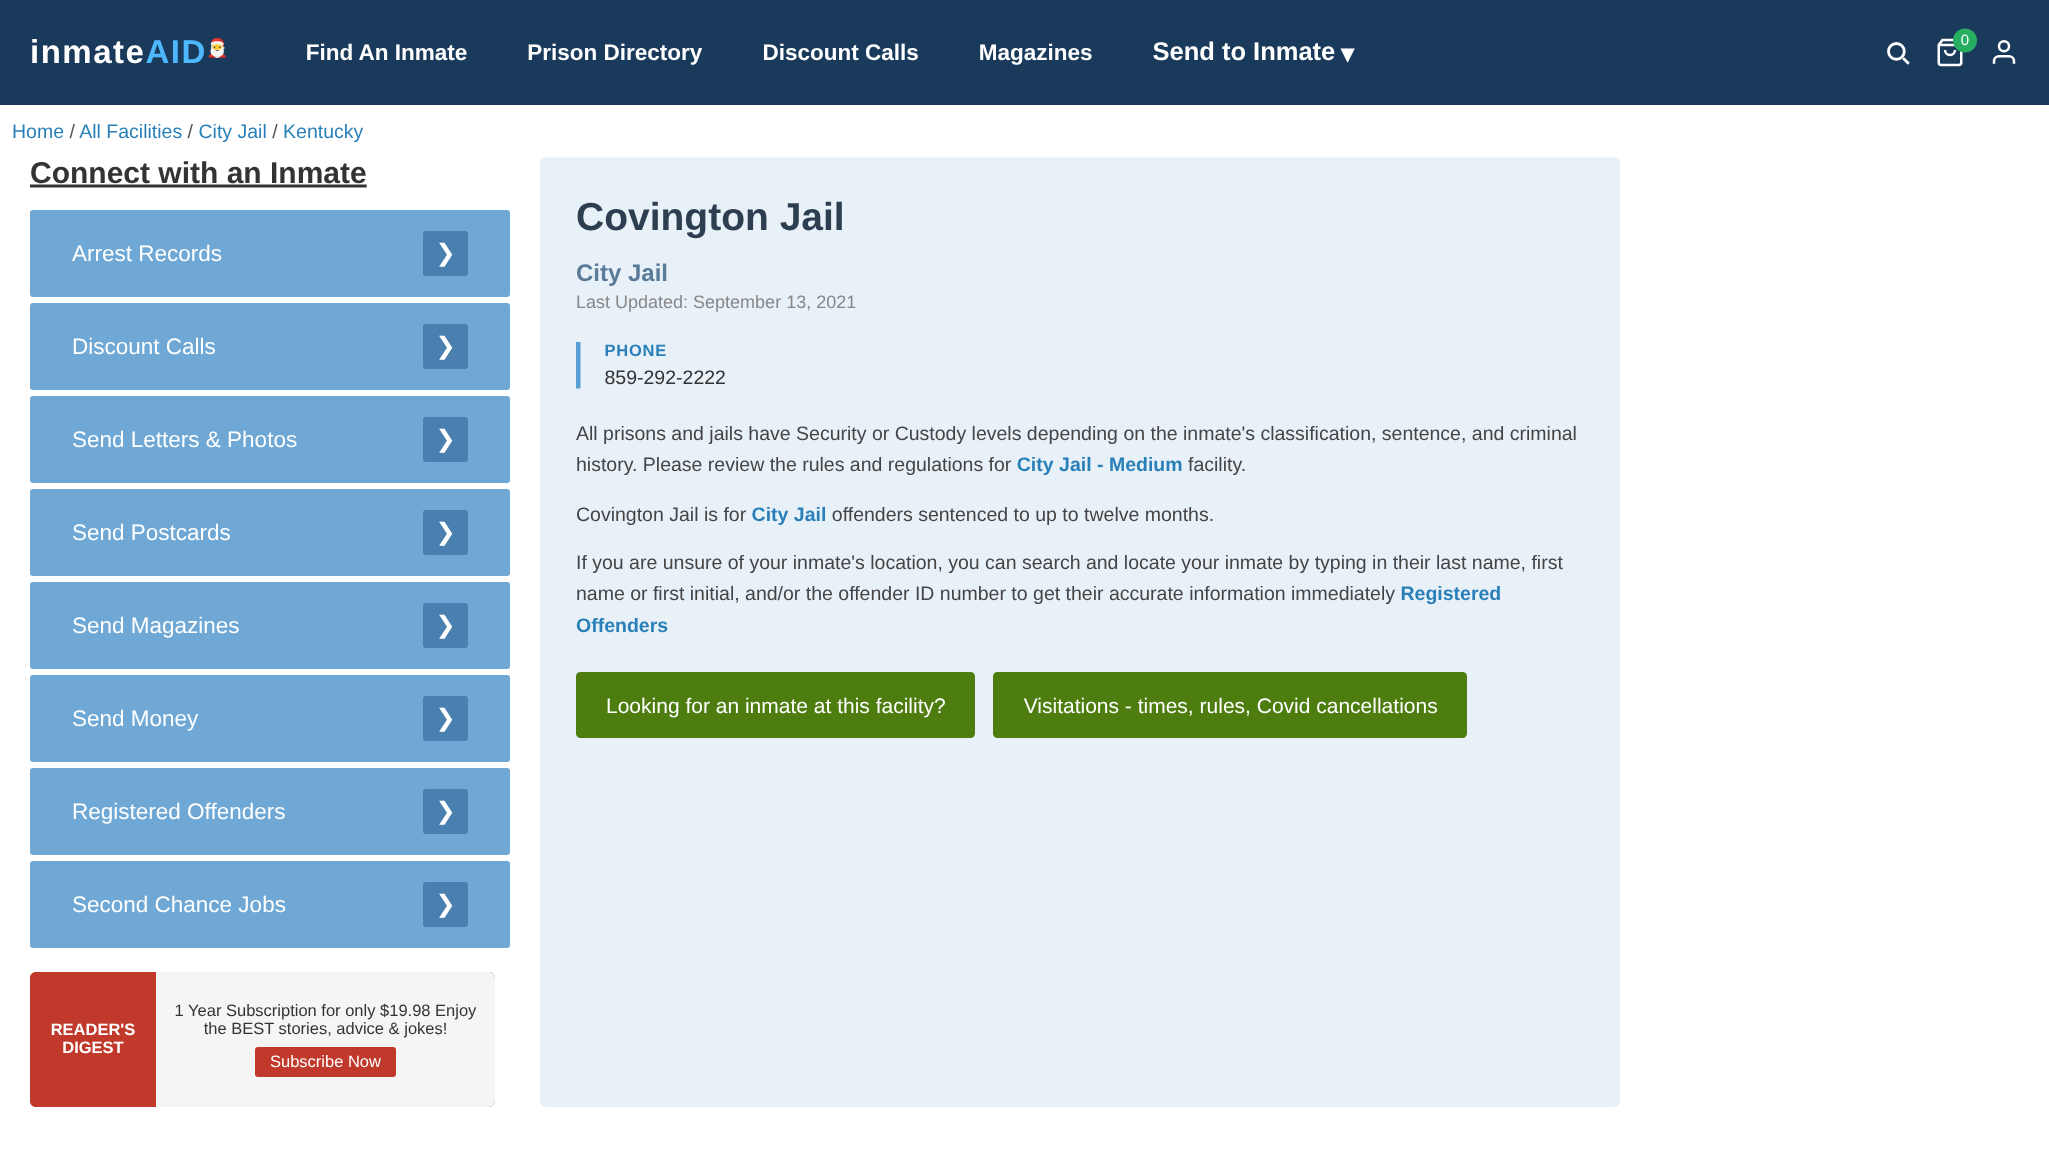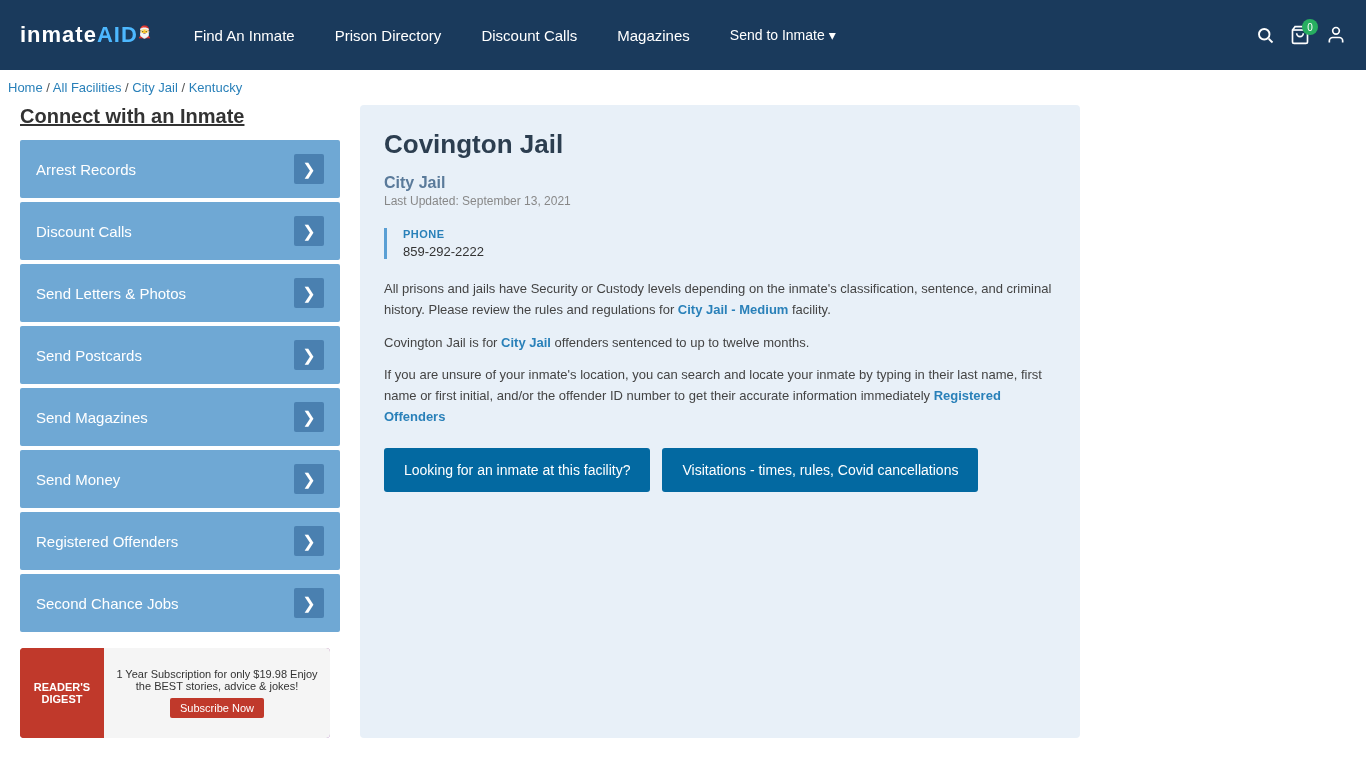--- a/index.html
+++ b/index.html
@@ -9,21 +9,21 @@
     .header {
       background: #1a3a5c;
       display: flex;
       align-items: center;
       padding: 0 20px;
       height: 70px;
     }
     .logo-area {
       display: flex;
       align-items: center;
-      margin-right: 20px;
+      margin-right: 30px;
     }
     .logo-text {
       color: #fff;
       font-size: 22px;
       font-weight: bold;
       letter-spacing: 1px;
     }
     .logo-aid {
       color: #4db8ff;
     }
@@ -40,20 +40,21 @@
     }
     .nav-item {
       color: #fff;
       text-decoration: none;
       padding: 10px 20px;
       font-size: 15px;
       cursor: pointer;
       height: 70px;
       display: flex;
       align-items: center;
+      font-weight: bold;
     }
     .nav-icons {
       display: flex;
       align-items: center;
       gap: 16px;
       margin-left: auto;
     }
     .nav-icon-btn {
       color: #fff;
       background: none;
@@ -73,21 +74,21 @@
       border-radius: 50%;
       width: 16px;
       height: 16px;
       font-size: 10px;
       display: flex;
       align-items: center;
       justify-content: center;
     }
     .send-to-inmate-btn {
       color: #fff;
-      font-size: 14px;
+      font-size: 17px;
       display: flex;
       align-items: center;
       gap: 4px;
     }
 
     
     .breadcrumb-bar {
       padding: 10px 8px;
       font-size: 13px;
     }
@@ -116,21 +117,21 @@
       text-decoration: underline;
       margin-bottom: 12px;
       color: #333;
     }
     .sidebar-item {
       background: #6fa8d4;
       color: #fff;
       display: flex;
       align-items: center;
       justify-content: space-between;
-      padding: 14px 16px;
+      padding: 14px 28px;
       margin-bottom: 4px;
       cursor: pointer;
       border-radius: 2px;
       font-size: 15px;
       font-weight: 500;
     }
     .sidebar-arrow {
       background: #4a80b0;
       border-radius: 2px;
       width: 30px;
@@ -254,21 +255,21 @@
       color: #2980b9;
       text-decoration: none;
       font-weight: 600;
     }
     .action-buttons {
       display: flex;
       gap: 12px;
       margin-top: 20px;
     }
     .btn-green {
-      background: #0369a1;
+      background: #4d7c0f;
       color: #fff;
       border: none;
       padding: 14px 20px;
       font-size: 14px;
       cursor: pointer;
       border-radius: 3px;
       font-weight: 500;
     }
   </style>
 </head>

